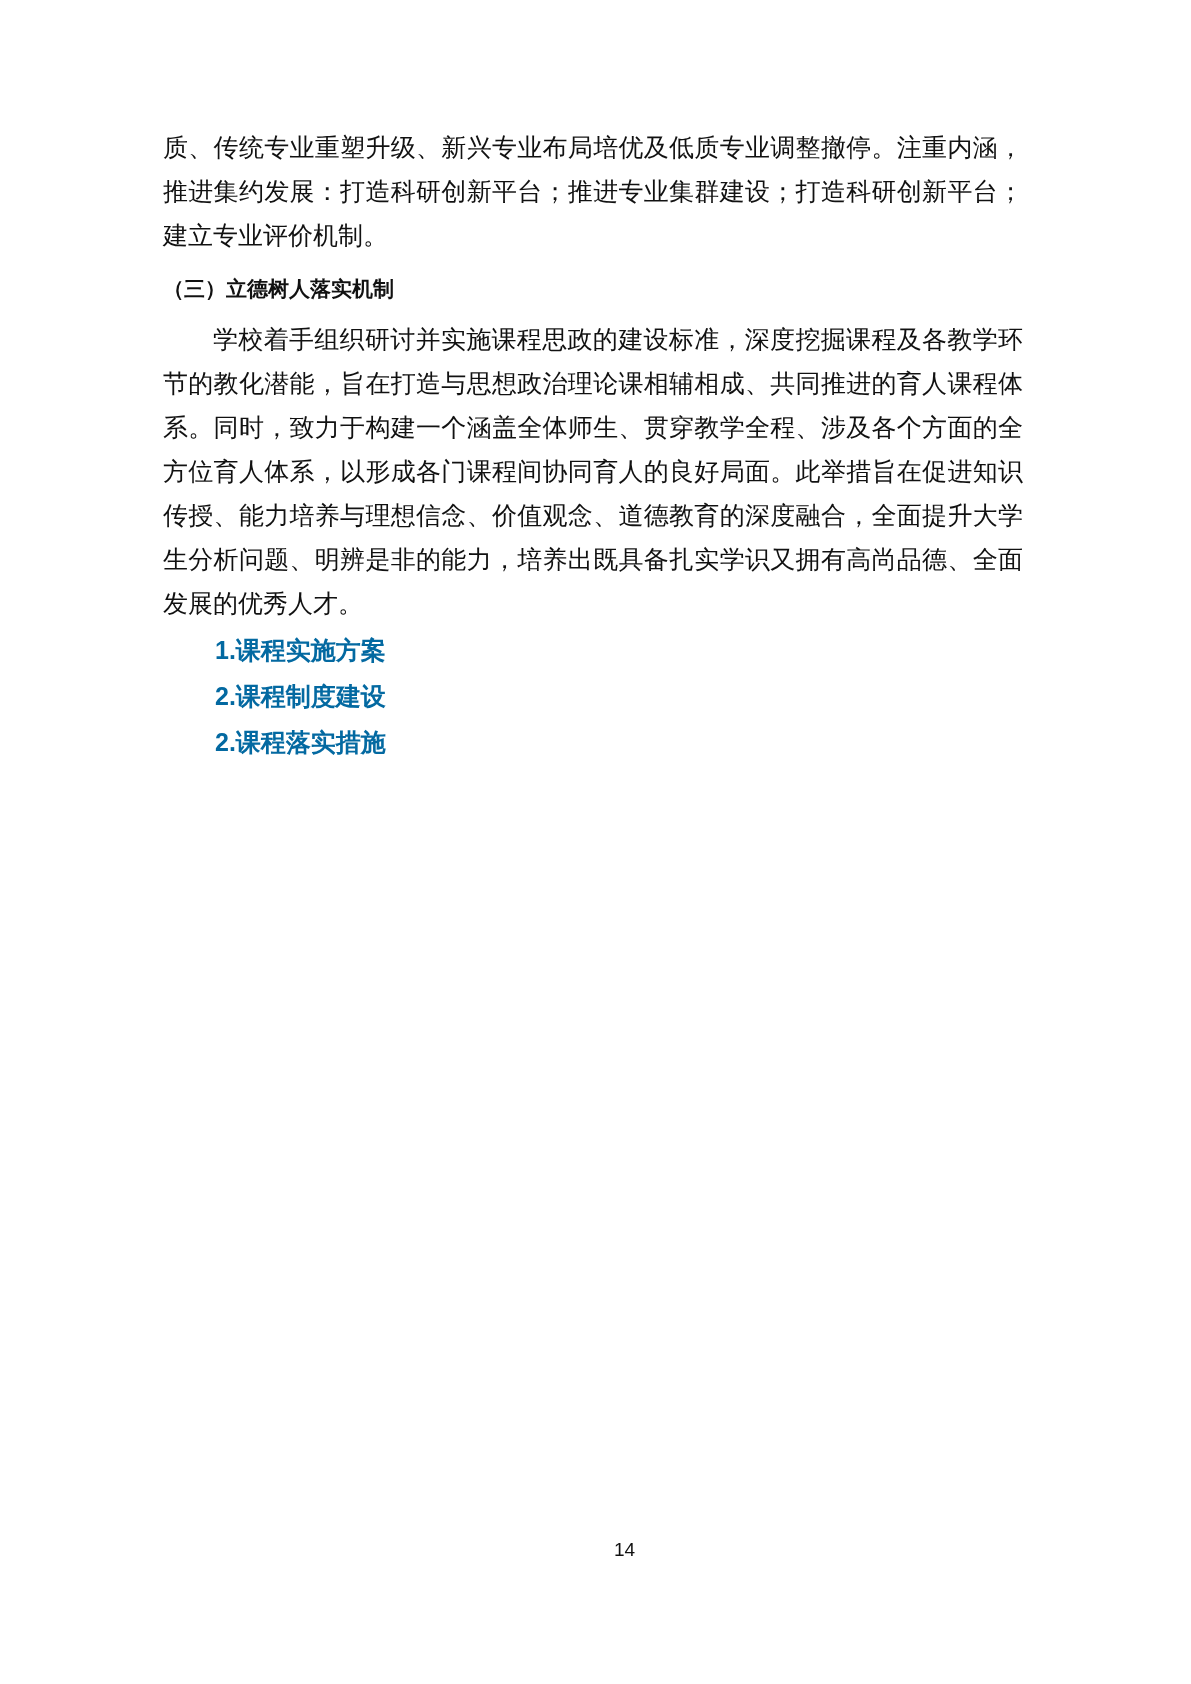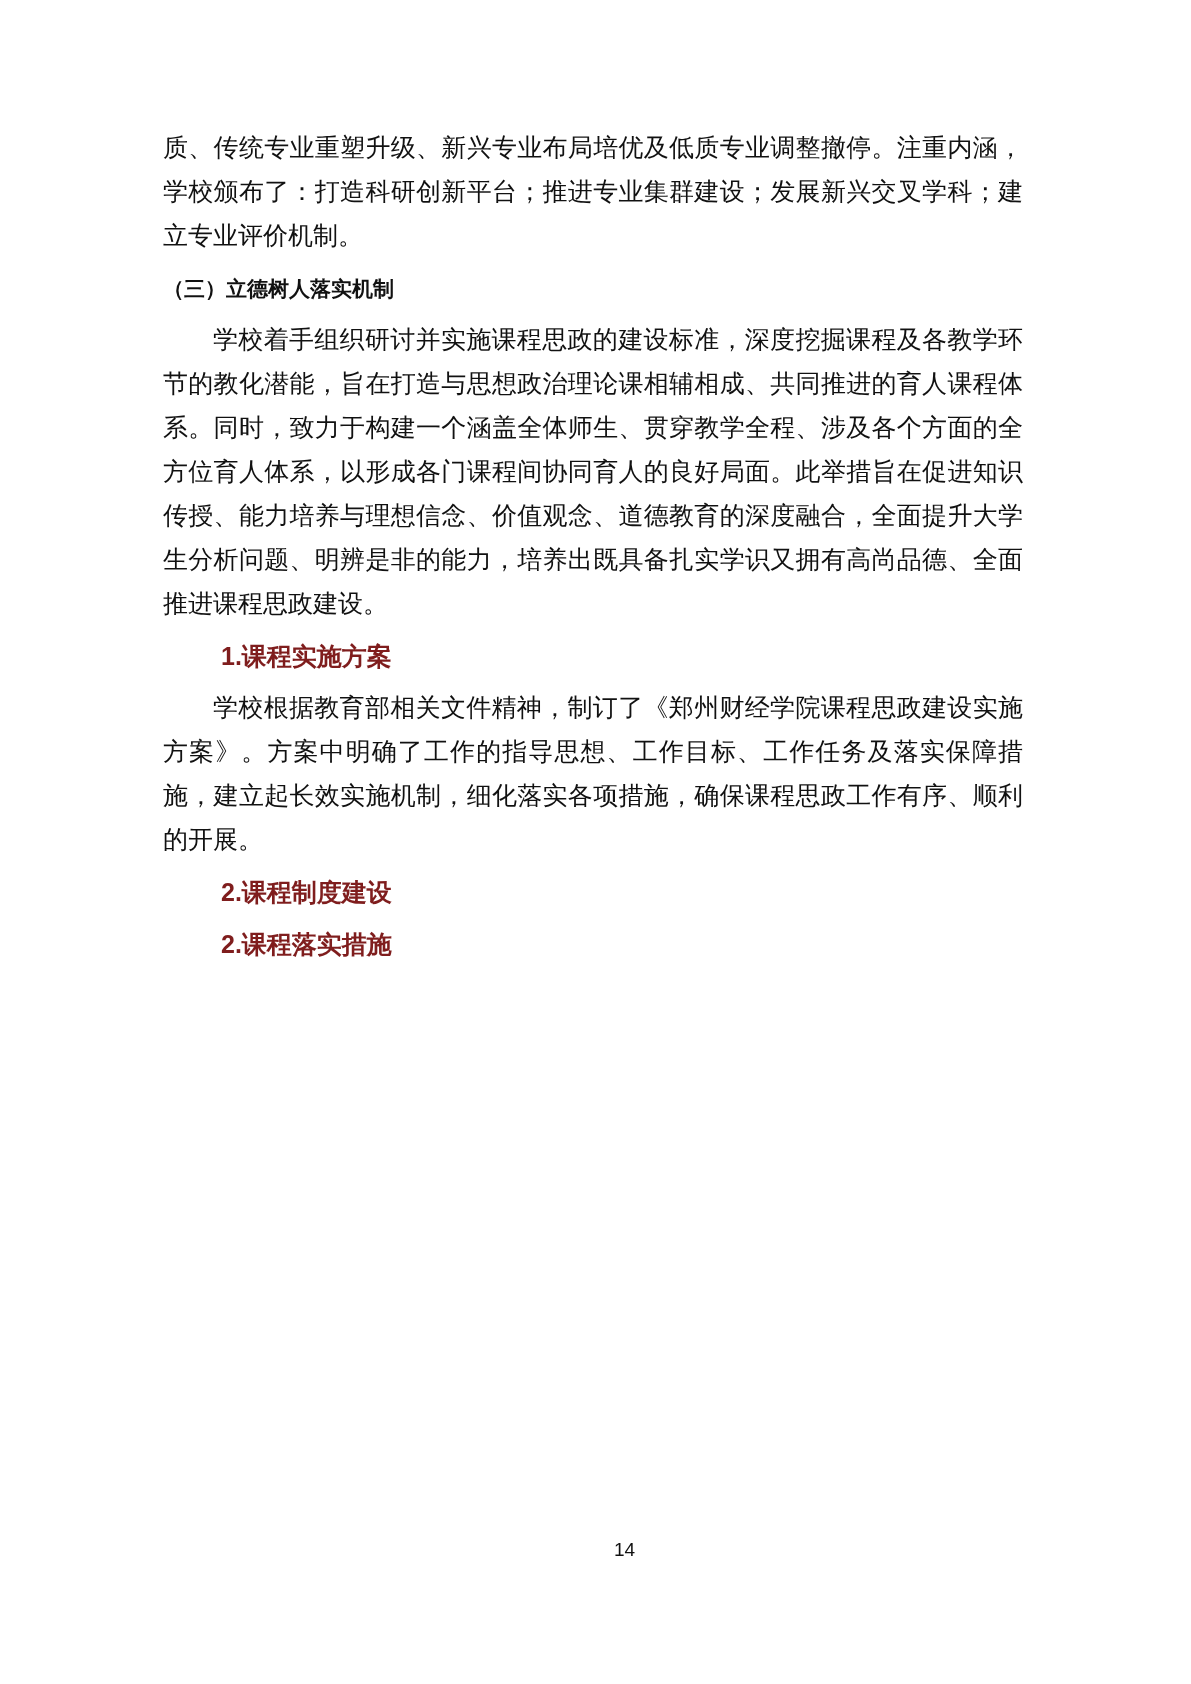--- a/index.html
+++ b/index.html
@@ -35,55 +35,54 @@
   }
   h2.section-heading {
     margin: 8px 0 6px 0;
     font-family: "Liberation Sans", "DejaVu Sans", sans-serif;
     font-size: 21px;
     line-height: 46px;
     font-weight: 700;
     color: #111111;
   }
   h3.item-heading {
-    margin: 8px;
+    margin: 2px;
     font-family: "Liberation Sans", "DejaVu Sans", sans-serif;
     font-size: 25px;
     line-height: 44px;
     font-weight: 700;
     text-indent: 2em;
-    color: #7f1d1d;
+    color: #0369a1;
   }
   .page-footer {
     position: absolute;
     left: 0;
     top: 1538px;
     width: 1191px;
     text-align: center;
     font-family: "Liberation Sans", "DejaVu Sans", sans-serif;
     font-size: 19px;
     line-height: 24px;
     color: #111111;
     padding-left: 29px;
   }
 </style>
 </head>
 <body>
 
 <div class="page">
   <div class="text-block">
-    <p class="body-para no-indent">质、传统专业重塑升级、新兴专业布局培优及低质专业调整撤停。注重内涵，学校颁布了：打造科研创新平台；推进专业集群建设；发展新兴交叉学科；建立专业评价机制。</p>
+    <p class="body-para no-indent">质、传统专业重塑升级、新兴专业布局培优及低质专业调整撤停。注重内涵，推进集约发展：打造科研创新平台；推进专业集群建设；打造科研创新平台；建立专业评价机制。</p>
 
     <h2 class="section-heading">（三）立德树人落实机制</h2>
 
-    <p class="body-para">学校着手组织研讨并实施课程思政的建设标准，深度挖掘课程及各教学环节的教化潜能，旨在打造与思想政治理论课相辅相成、共同推进的育人课程体系。同时，致力于构建一个涵盖全体师生、贯穿教学全程、涉及各个方面的全方位育人体系，以形成各门课程间协同育人的良好局面。此举措旨在促进知识传授、能力培养与理想信念、价值观念、道德教育的深度融合，全面提升大学生分析问题、明辨是非的能力，培养出既具备扎实学识又拥有高尚品德、全面推进课程思政建设。</p>
+    <p class="body-para">学校着手组织研讨并实施课程思政的建设标准，深度挖掘课程及各教学环节的教化潜能，旨在打造与思想政治理论课相辅相成、共同推进的育人课程体系。同时，致力于构建一个涵盖全体师生、贯穿教学全程、涉及各个方面的全方位育人体系，以形成各门课程间协同育人的良好局面。此举措旨在促进知识传授、能力培养与理想信念、价值观念、道德教育的深度融合，全面提升大学生分析问题、明辨是非的能力，培养出既具备扎实学识又拥有高尚品德、全面发展的优秀人才。</p>
 
     <h3 class="item-heading">1.课程实施方案</h3>
 
-    <p class="body-para">学校根据教育部相关文件精神，制订了《郑州财经学院课程思政建设实施方案》。方案中明确了工作的指导思想、工作目标、工作任务及落实保障措施，建立起长效实施机制，细化落实各项措施，确保课程思政工作有序、顺利的开展。</p>
 
     <h3 class="item-heading">2.课程制度建设</h3>
 
 
     <h3 class="item-heading">2.课程落实措施</h3>
 
 
   </div>
 
   <div class="page-footer">14</div>

